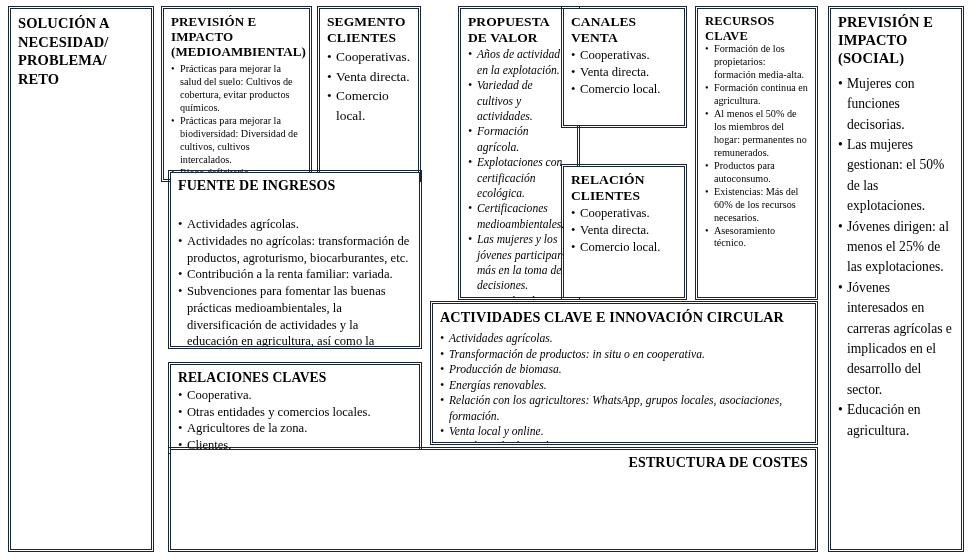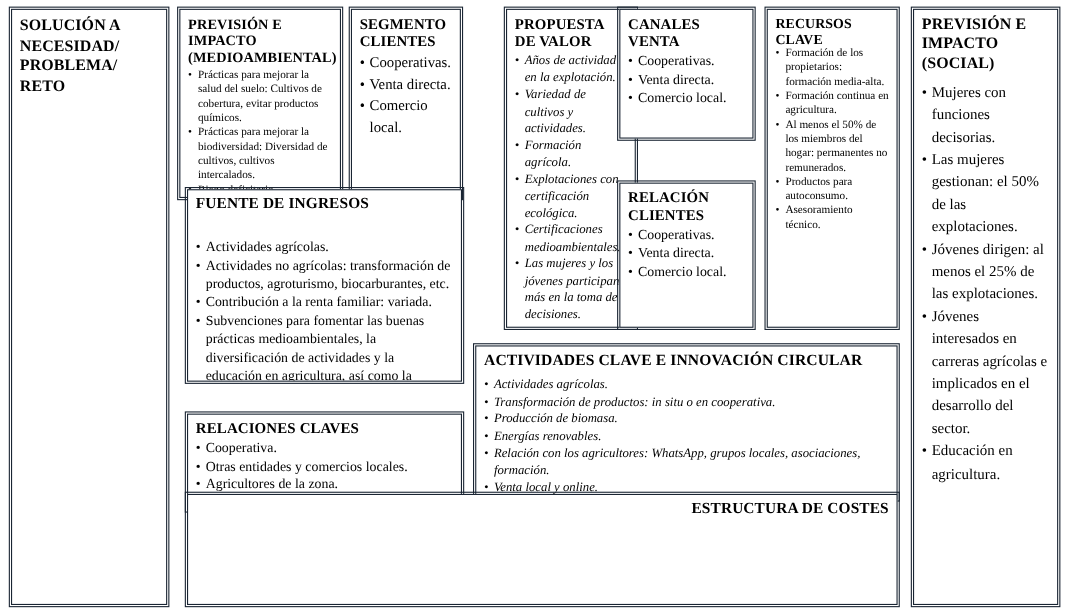--- a/index.html
+++ b/index.html
@@ -57,22 +57,22 @@
   
   #box-solucion     {left:10px;  top:8px;   width:142px; height:542px;}
   #box-prevision-amb{left:163px; top:8px;   width:147px; height:172px;}
   #box-segmento     {left:319px; top:8px;   width:100px; height:172px;}
   #box-propuesta    {left:432px; top:8px;   width:118px; height:290px;margin-left:28px;}
   #box-canales      {left:563px; top:8px;   width:122px; height:118px;}
   #box-recursos     {left:697px; top:8px;   width:119px; height:290px;}
   #box-prevision-soc{left:830px; top:8px;   width:132px; height:542px;}
   #box-fuente       {left:170px; top:172px; width:250px; height:175px;}
   #box-relacion-cli {left:563px; top:166px; width:122px; height:132px;}
-  #box-relaciones   {left:170px; top:376px; width:250px; height:88px;}
-  #box-actividades  {left:432px; top:303px; width:384px; height:140px;margin-top:11px;}
+  #box-relaciones   {left:170px; top:364px; width:250px; height:88px;}
+  #box-actividades  {left:432px; top:303px; width:384px; height:140px;}
   #box-estructura   {left:170px; top:449px; width:646px; height:101px;text-align:right;}
 
   #box-solucion .title{font-size:14.5px;line-height:1.28;}
   #box-prevision-soc .title{font-size:14.5px;line-height:1.24;margin-bottom:6px;}
   #box-propuesta .title, #box-canales .title, #box-relacion-cli .title,
   #box-segmento .title{font-size:13.5px;}
   #box-recursos .title{font-size:12.6px;margin-bottom:0;}
   #box-prevision-amb .title{font-size:13px;margin-bottom:4px;}
   #box-fuente .title{font-size:14px;margin-bottom:22px;}
   #box-relaciones .title{font-size:13.6px;margin-bottom:1px;}
@@ -129,20 +129,21 @@
       </ul>
   </div>
 
   <div class="box" id="box-recursos">
     <div class="title">RECURSOS CLAVE</div>
     <ul class="items t-xs">
         <li>Formación de los propietarios: formación media-alta.</li>
         <li>Formación continua en agricultura.</li>
         <li>Al menos el 50% de los miembros del hogar: permanentes no remunerados.</li>
         <li>Productos para autoconsumo.</li>
+        <li>Existencias: Más del 60% de los recursos necesarios.</li>
         <li>Asesoramiento técnico.</li>
       </ul>
   </div>
 
   <div class="box" id="box-prevision-soc">
     <div class="title">PREVISIÓN E IMPACTO (SOCIAL)</div>
     <ul class="items t-xl">
         <li>Mujeres con funciones decisorias.</li>
         <li>Las mujeres gestionan: el 50% de las explotaciones.</li>
         <li>Jóvenes dirigen: al menos el 25% de las explotaciones.</li>

